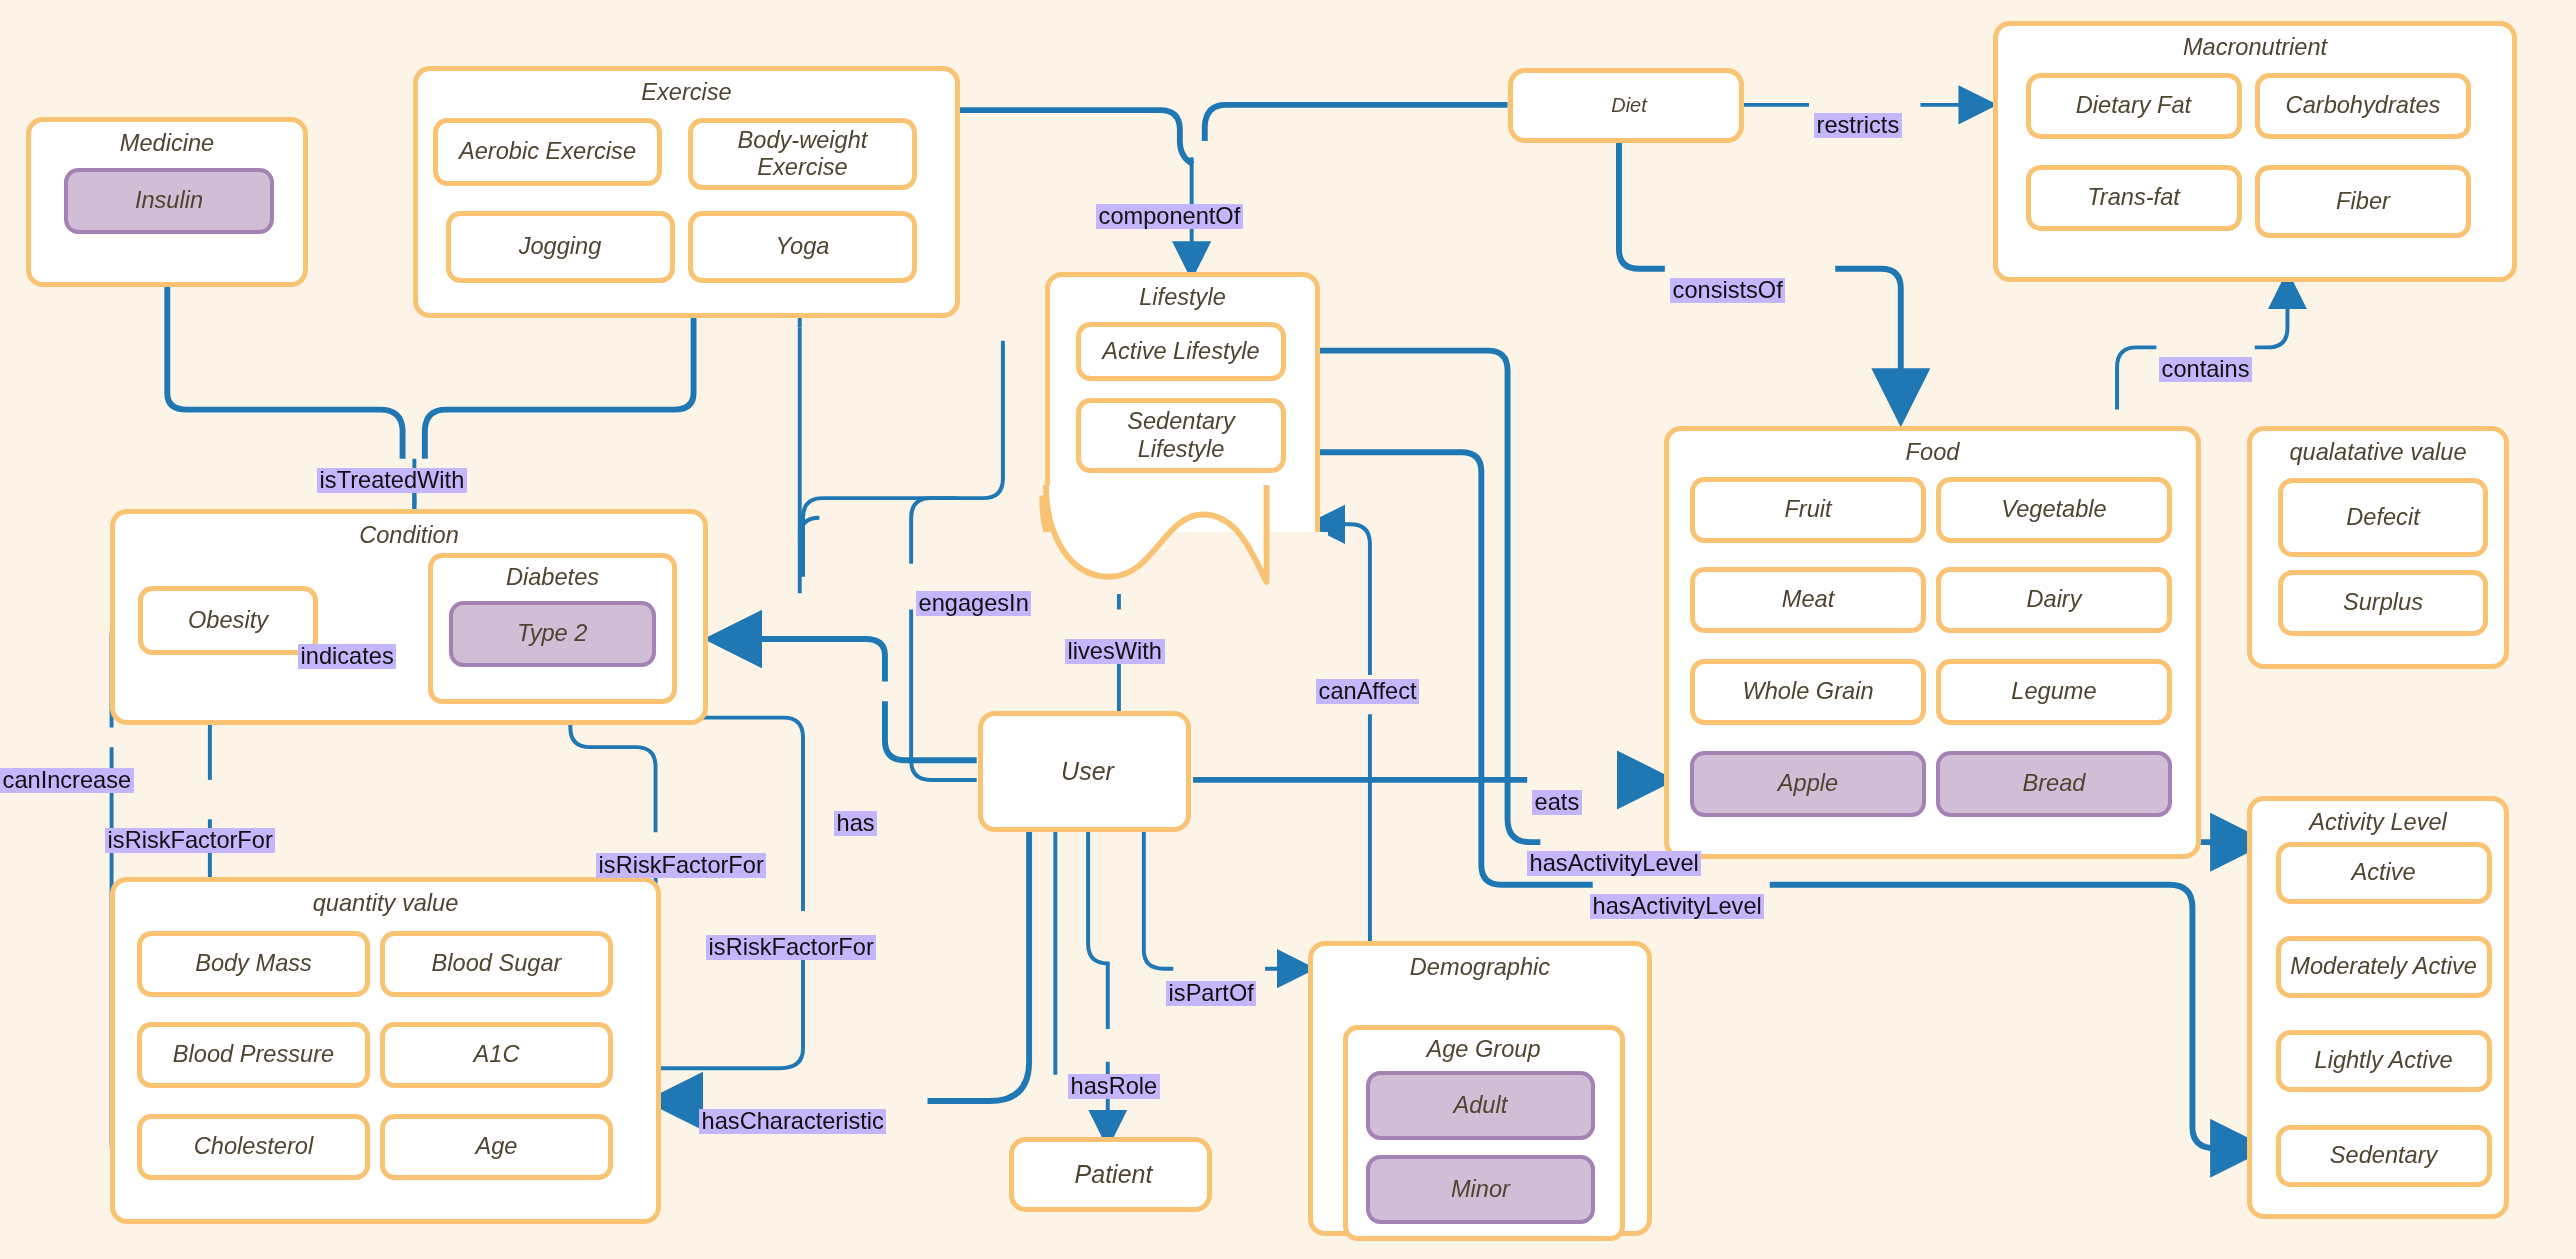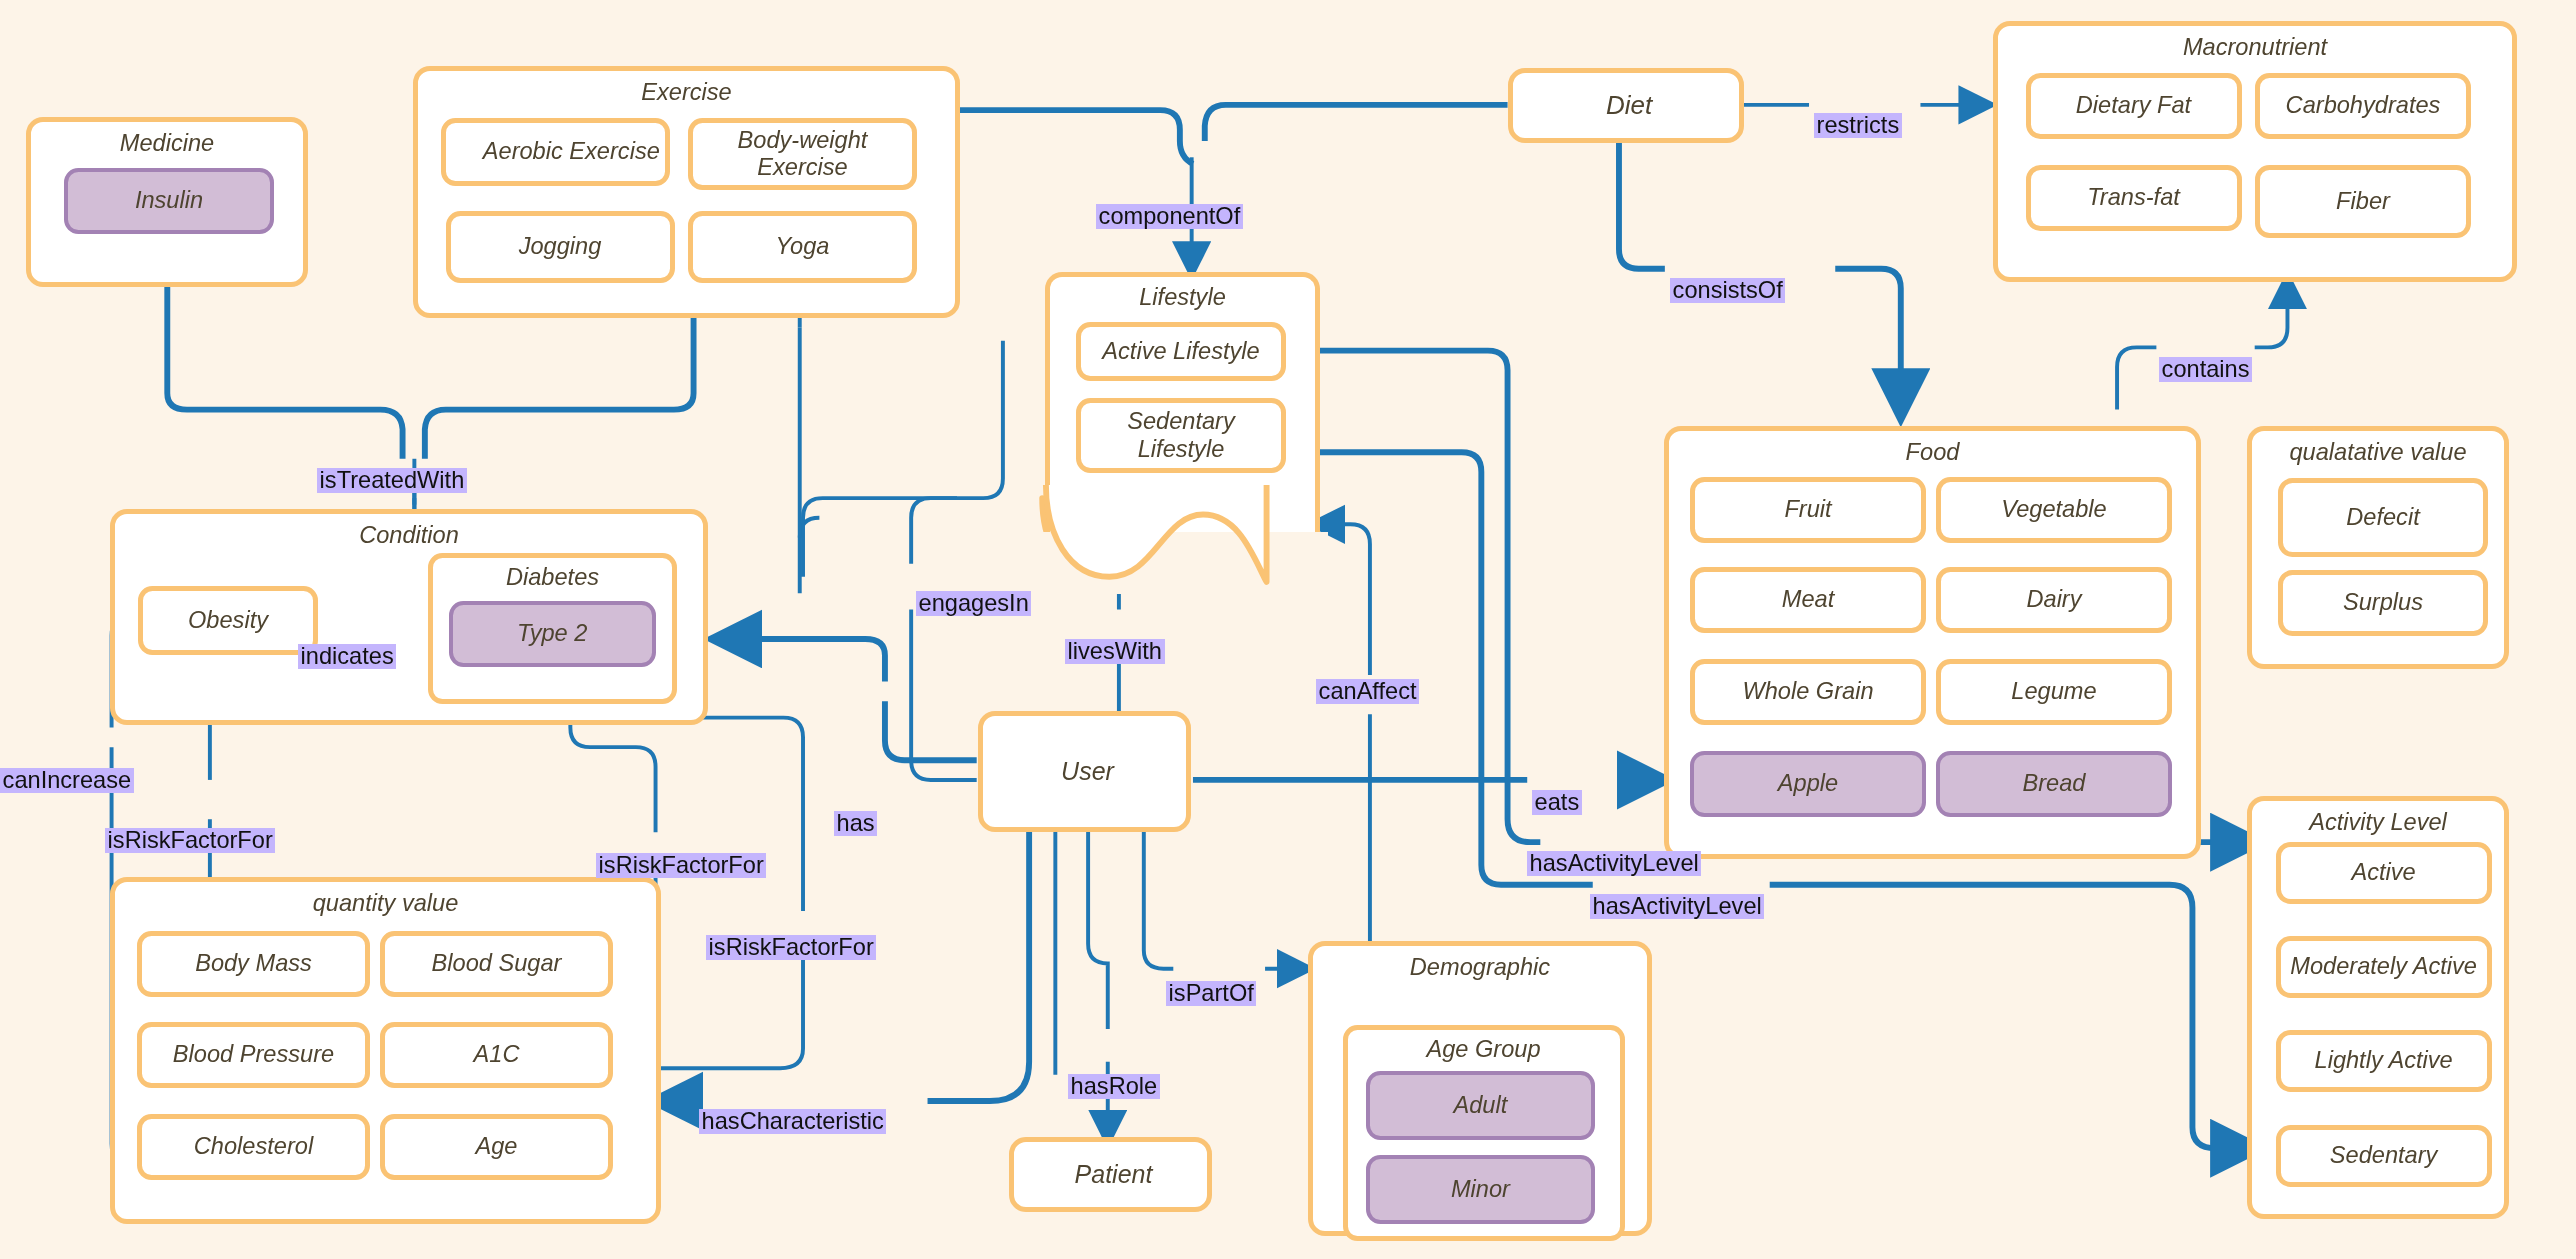--- a/index.html
+++ b/index.html
@@ -151,36 +151,36 @@
 
   <div class="nodebox" style="left:26px;top:117px;width:282px;height:170px;">
     <div class="grouptitle" style="top:9.2px;">Medicine</div>
     <div class="leafbox inst" style="left:33px;top:46px;width:210px;height:66px;">
       <span class="leaflabel">Insulin</span>
     </div>
   </div>
 
   <div class="nodebox" style="left:413px;top:66px;width:547px;height:252px;">
     <div class="grouptitle" style="top:9.2px;">Exercise</div>
-    <div class="leafbox" style="left:23px;top:47px;width:229px;height:68px;justify-content:flex-end;">
+    <div class="leafbox" style="left:15px;top:47px;width:229px;height:68px;">
       <span class="leaflabel">Aerobic Exercise</span>
     </div>
     <div class="leafbox" style="left:270px;top:47px;width:229px;height:72px;">
       <span class="leaflabel">Body-weight Exercise</span>
     </div>
     <div class="leafbox" style="left:270px;top:140px;width:229px;height:72px;">
       <span class="leaflabel">Yoga</span>
     </div>
     <div class="leafbox" style="left:27.5px;top:140px;width:229px;height:72px;">
       <span class="leaflabel">Jogging</span>
     </div>
   </div>
 
   <div class="nodebox" style="left:1508px;top:68px;width:236px;height:75px;display:flex;align-items:center;justify-content:center;">
-    <span class="leaflabel" style="font-size:26px;">Diet</span>
+    <span class="leaflabel" style="font-size:20px;">Diet</span>
   </div>
 
   <div class="nodebox" style="left:1993px;top:21px;width:524px;height:261px;">
     <div class="grouptitle" style="top:9.2px;">Macronutrient</div>
     <div class="leafbox" style="left:27.5px;top:47px;width:216px;height:66px;">
       <span class="leaflabel">Dietary Fat</span>
     </div>
     <div class="leafbox" style="left:257px;top:47px;width:216px;height:66px;">
       <span class="leaflabel">Carbohydrates</span>
     </div>

